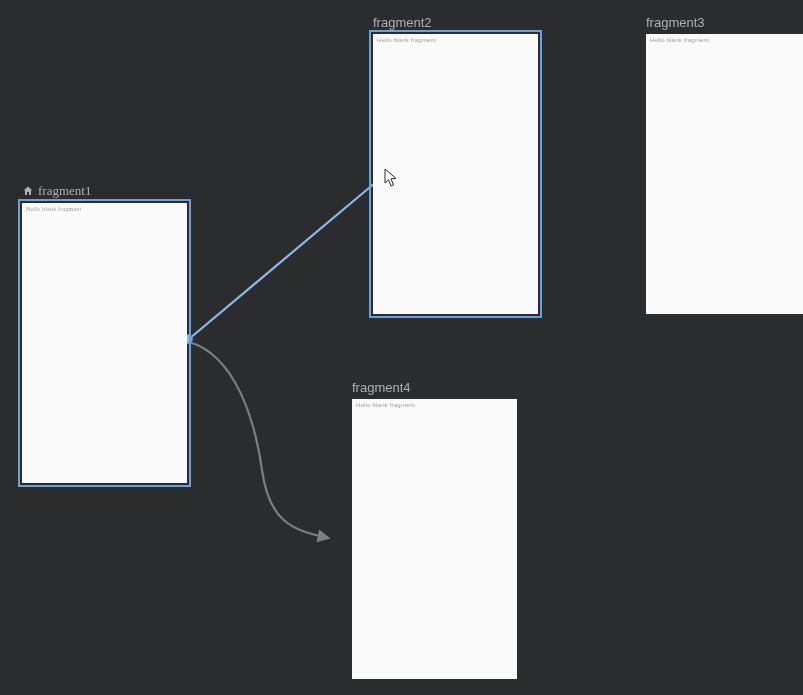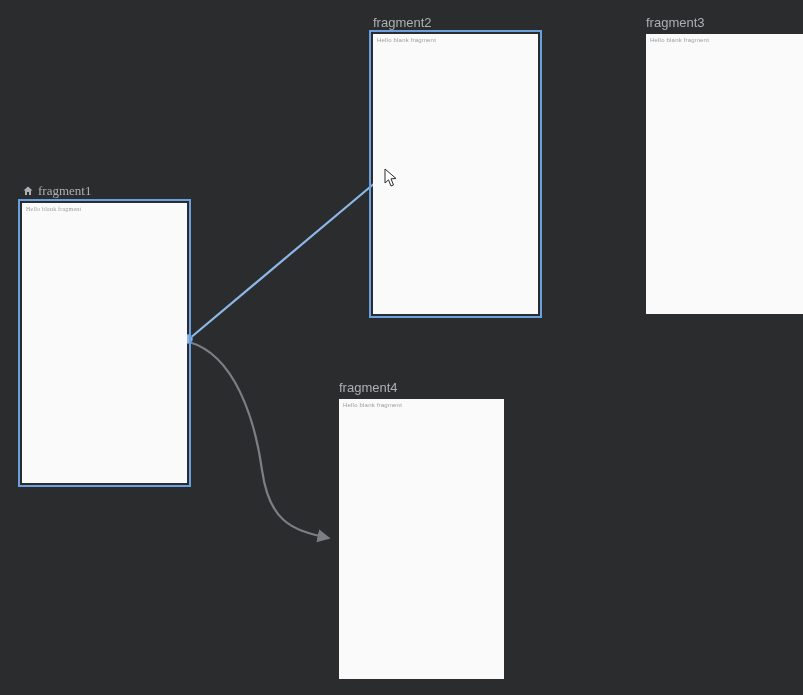--- a/index.html
+++ b/index.html
@@ -123,21 +123,21 @@
 
   <div class="node" style="left:606px; top:15px;margin-left:40px;">
     <div class="node-title">
       <span>fragment3</span>
     </div>
     <div class="frame" style="width:165px; height:280px;">
       <span class="frame-inner-text">Hello blank fragment</span>
     </div>
   </div>
 
-  <div class="node" style="left:339px; top:380px;">
+  <div class="node" style="left:352px; top:380px;">
     <div class="node-title">
       <span>fragment4</span>
     </div>
     <div class="frame" style="width:165px; height:280px;">
       <span class="frame-inner-text">Hello blank fragment</span>
     </div>
   </div>
 
   <div class="cursor" style="left:384px; top:168px;">
     <svg viewBox="0 0 16 20">

